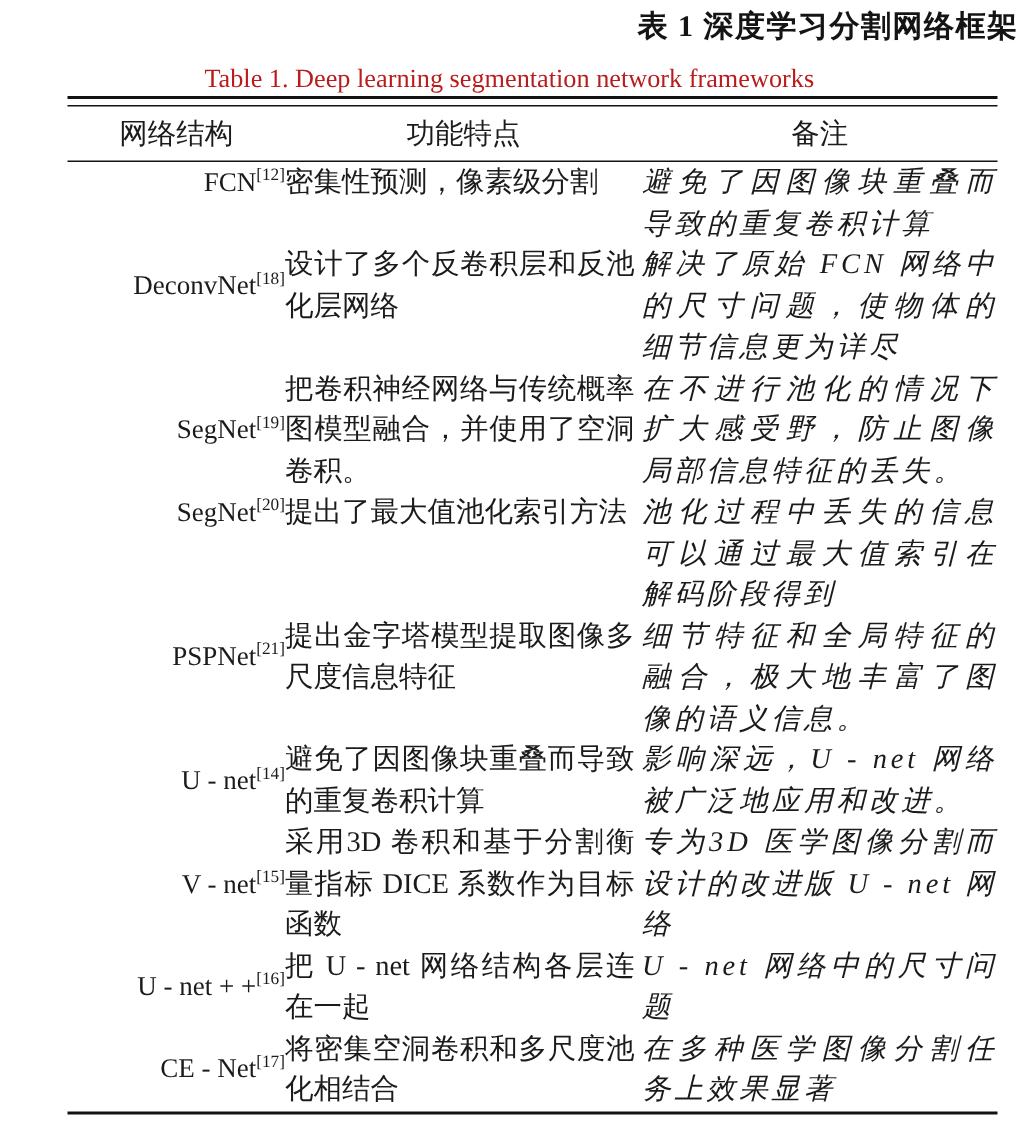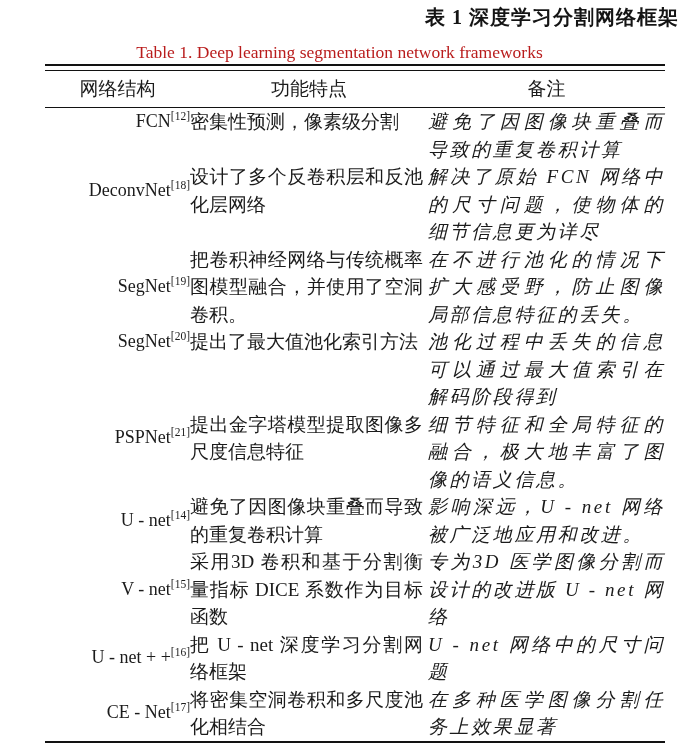--- a/index.html
+++ b/index.html
@@ -187,21 +187,21 @@
       <div class="cell-feature">采用3D 卷积和基于分割衡量指标 DICE 系数作为目标函数</div>
     </div>
     <div class="cell-remark">专为3D 医学图像分割而设计的改进版 U - net 网络</div>
   </div>
 
   <div class="row">
     <div class="left-group">
       <div class="cell-name">
         <span class="nm">U - net + +</span><sup class="ref">[16]</sup>
       </div>
-      <div class="cell-feature">把 U - net 深度学习分割网络框架</div>
+      <div class="cell-feature">把 U - net 网络结构各层连在一起</div>
     </div>
     <div class="cell-remark">U - net 网络中的尺寸问题</div>
   </div>
 
   <div class="row">
     <div class="left-group">
       <div class="cell-name">
         <span class="nm">CE - Net</span><sup class="ref">[17]</sup>
       </div>
       <div class="cell-feature">将密集空洞卷积和多尺度池化相结合</div>

